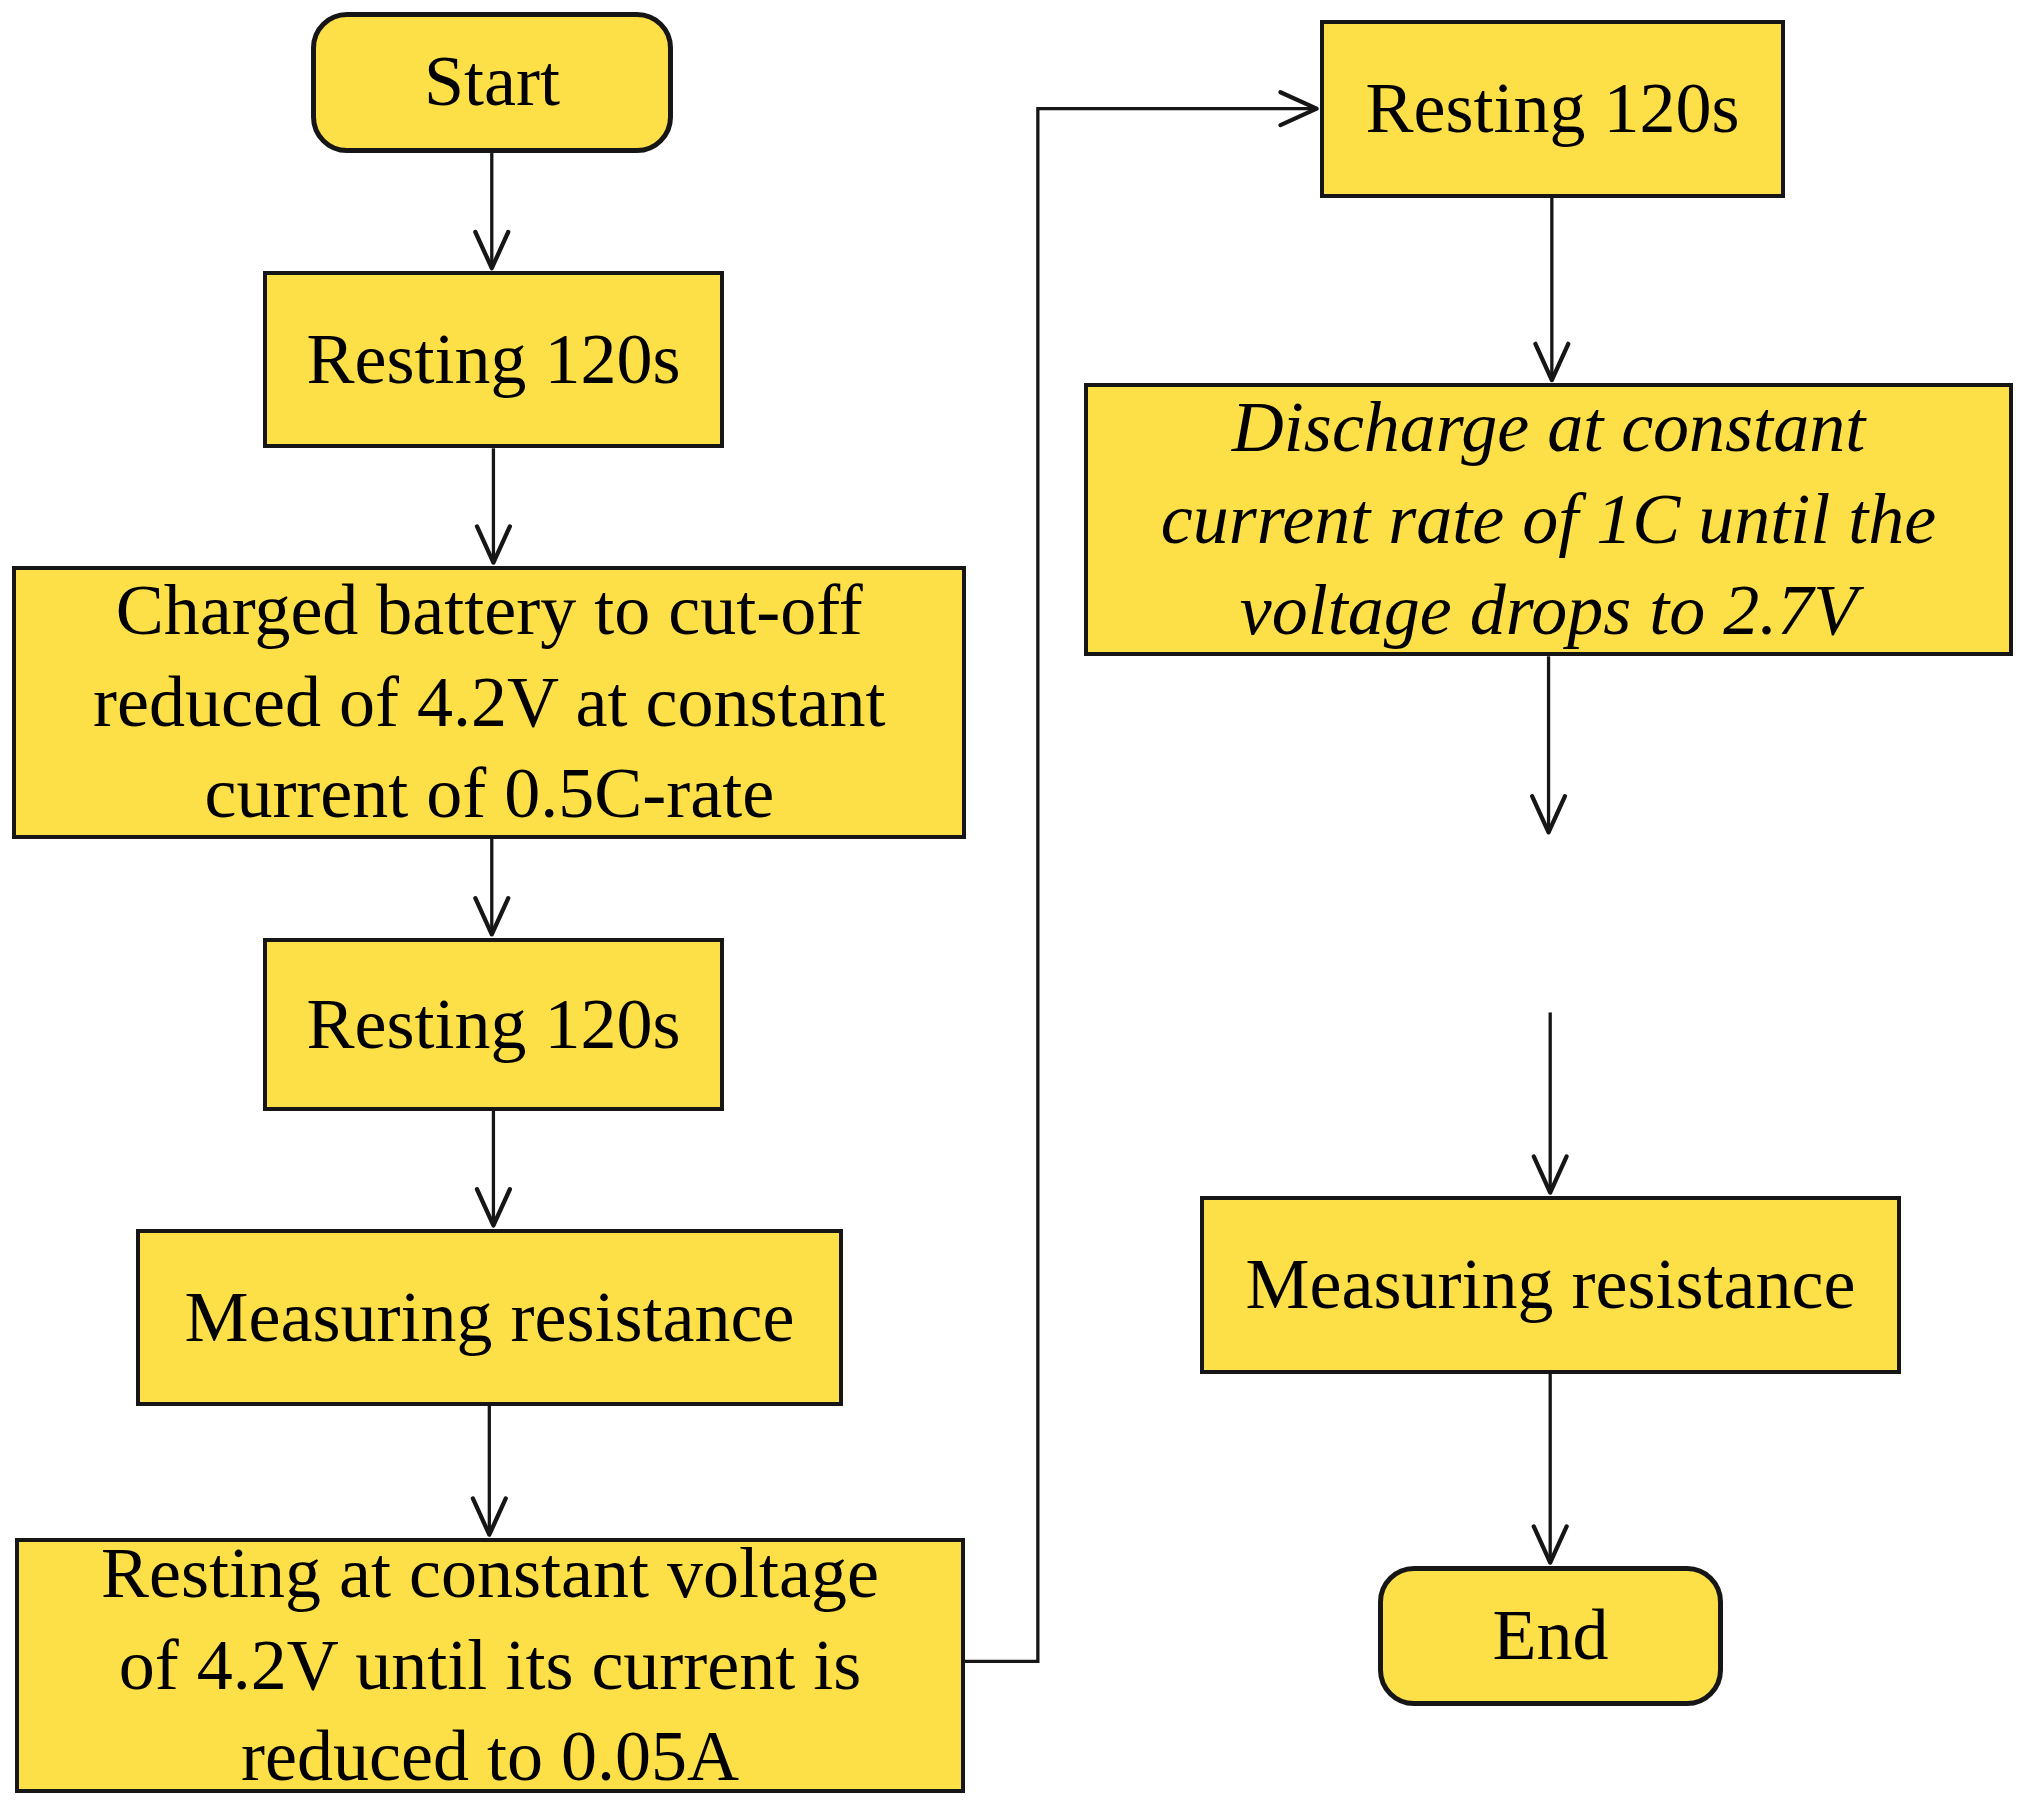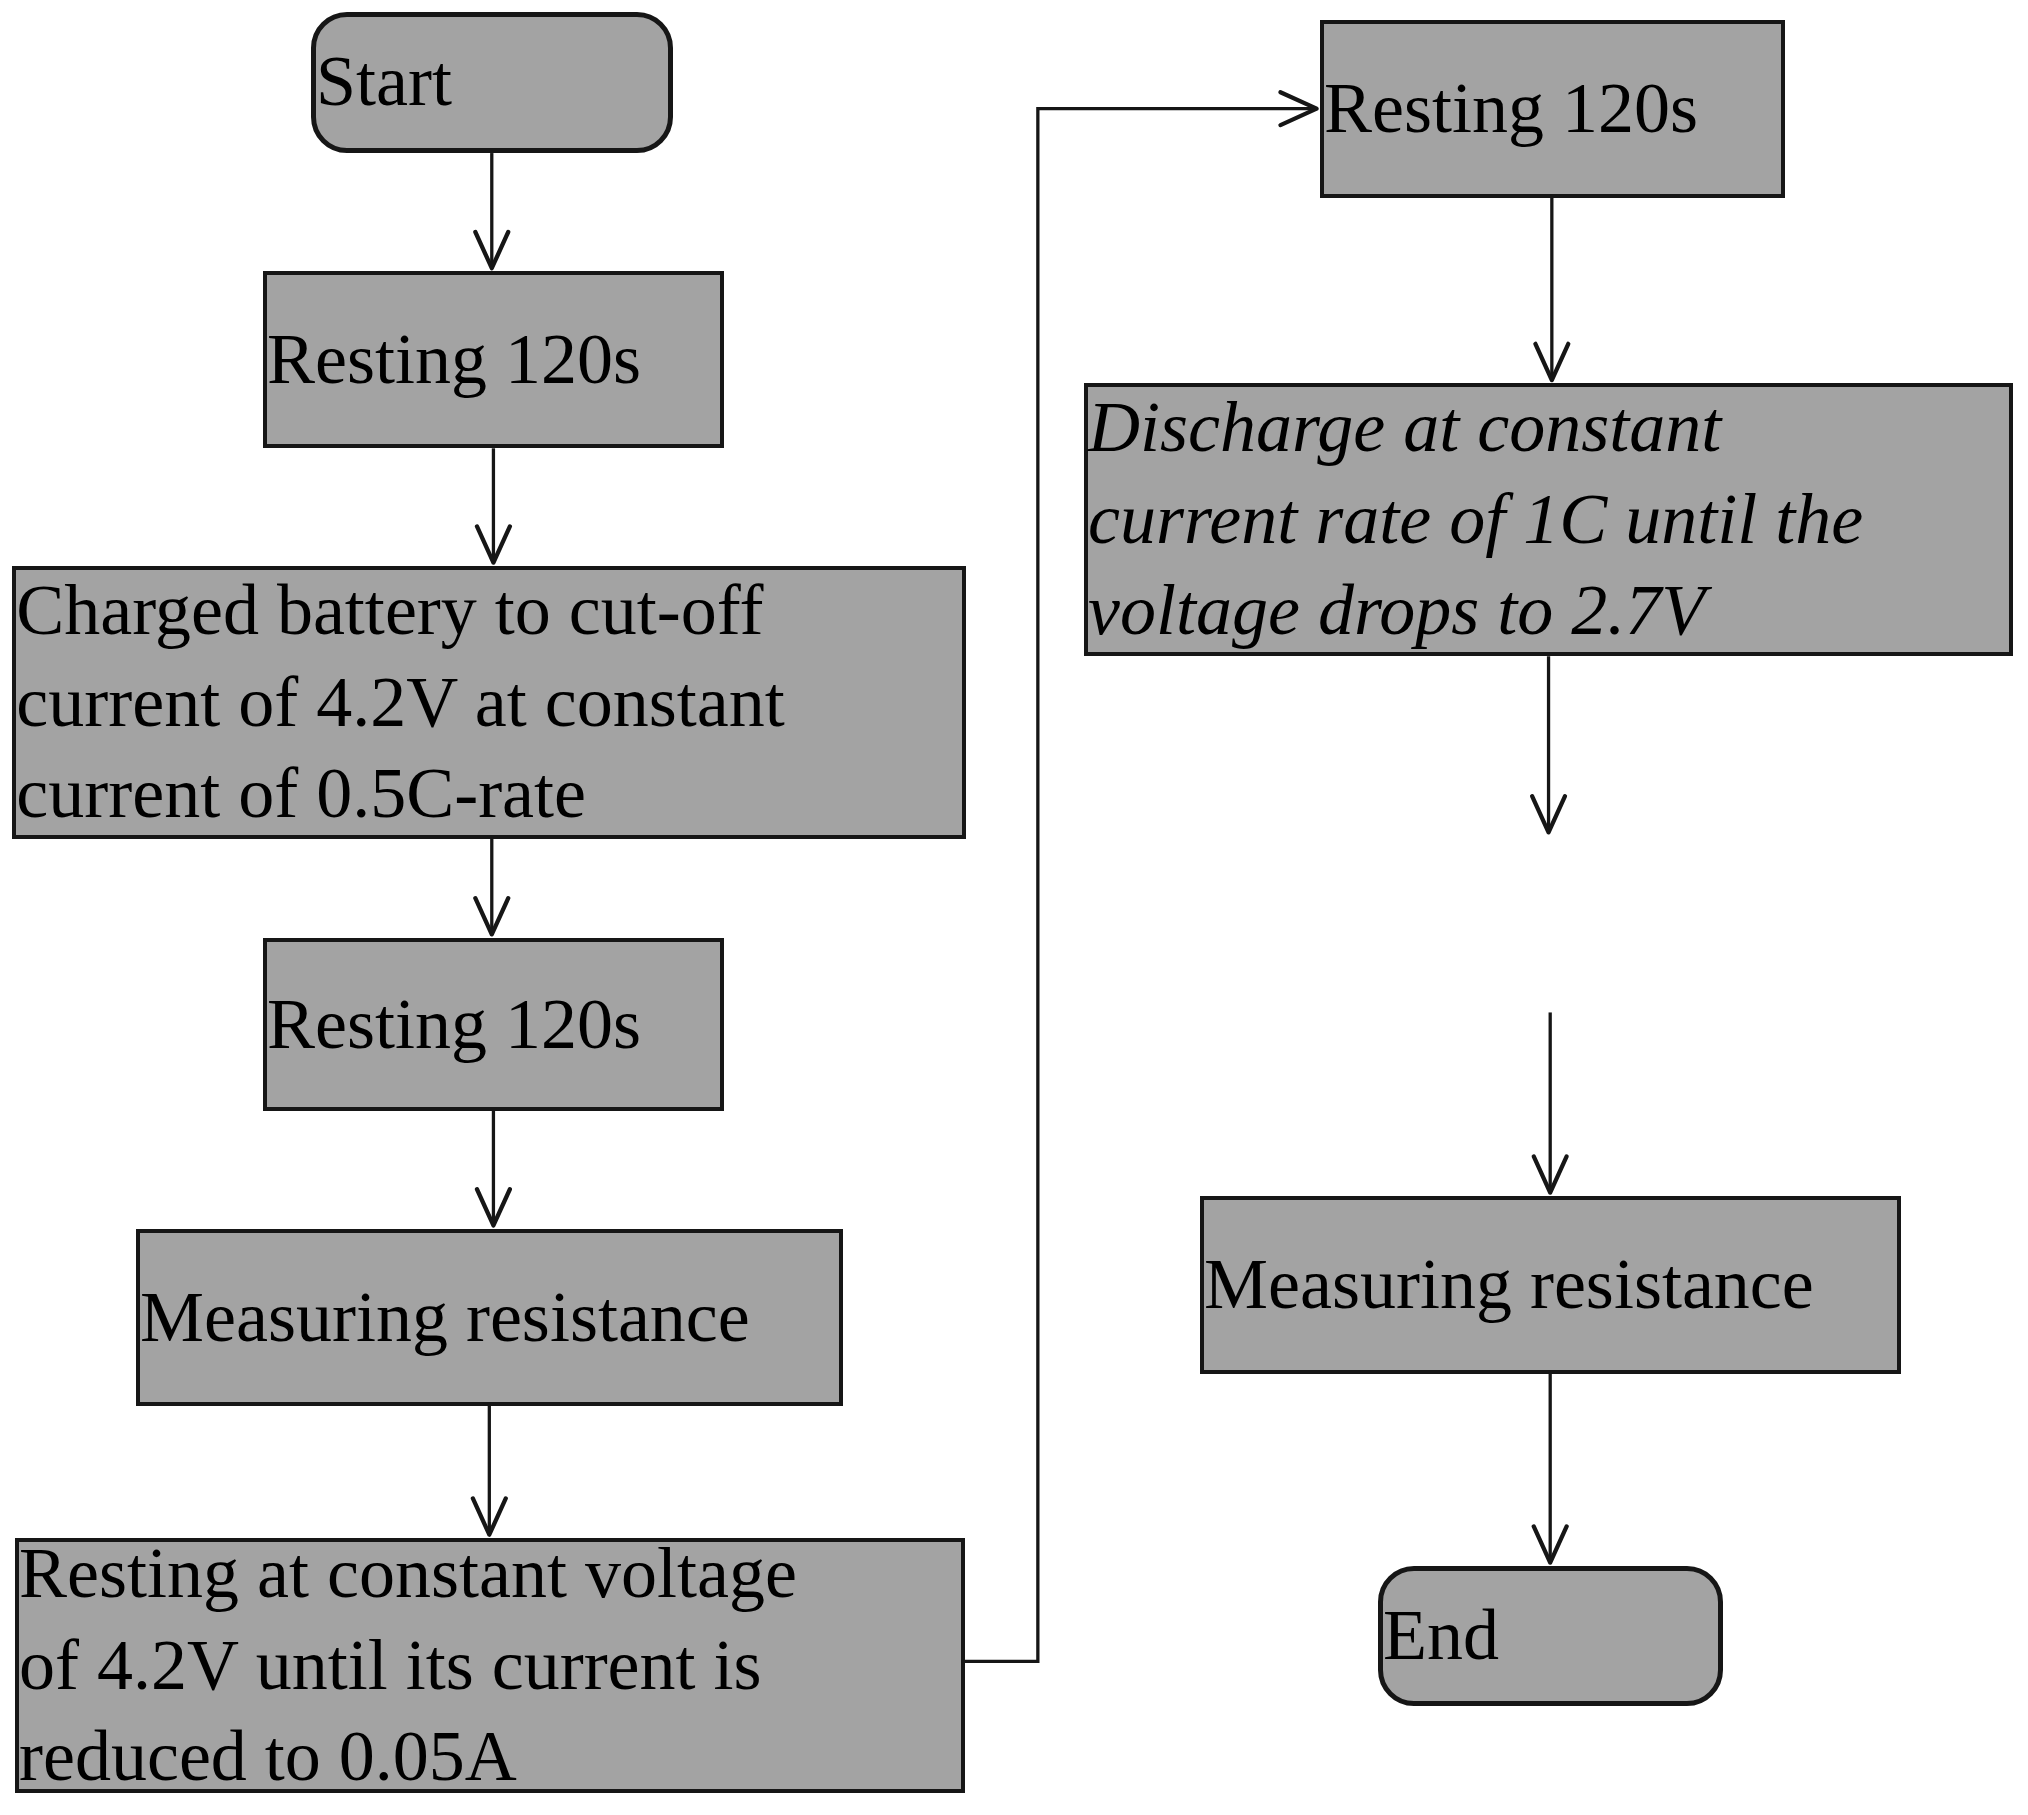--- a/index.html
+++ b/index.html
@@ -13,25 +13,25 @@
     overflow:hidden;
   }
   .wires{
     position:absolute;
     left:0;top:0;
     width:2028px;height:1816px;
   }
   .node{
     position:absolute;
     box-sizing:border-box;
-    background:#a3a3a3;
+    background:#fde047;
     border:4.1px solid #161616;
     display:flex;
     flex-direction:column;
-    align-items:flex-start;
+    align-items:center;
     justify-content:center;
     text-align:center;
     font-size:72px;
     line-height:1.27;
   }
   .terminator{
     border-radius:36px;
     border-width:5.8px;
   }
   .tline{
@@ -66,21 +66,21 @@
   <div class="node terminator" style="left:311px;top:11.5px;width:362px;height:141px;">
     <span class="tline">Start</span>
   </div>
 
   <div class="node" style="left:263px;top:271px;width:461px;height:177px;">
     <span class="tline">Resting 120s</span>
   </div>
 
   <div class="node" style="left:12.3px;top:566px;width:954px;height:273px;">
     <span class="tline">Charged battery to cut-off</span>
-    <span class="tline">current of 4.2V at constant</span>
+    <span class="tline">reduced of 4.2V at constant</span>
     <span class="tline">current of 0.5C-rate</span>
   </div>
 
   <div class="node" style="left:263px;top:938px;width:461px;height:173px;">
     <span class="tline">Resting 120s</span>
   </div>
 
   <div class="node" style="left:136px;top:1229px;width:707px;height:177px;">
     <span class="tline">Measuring resistance</span>
   </div>

